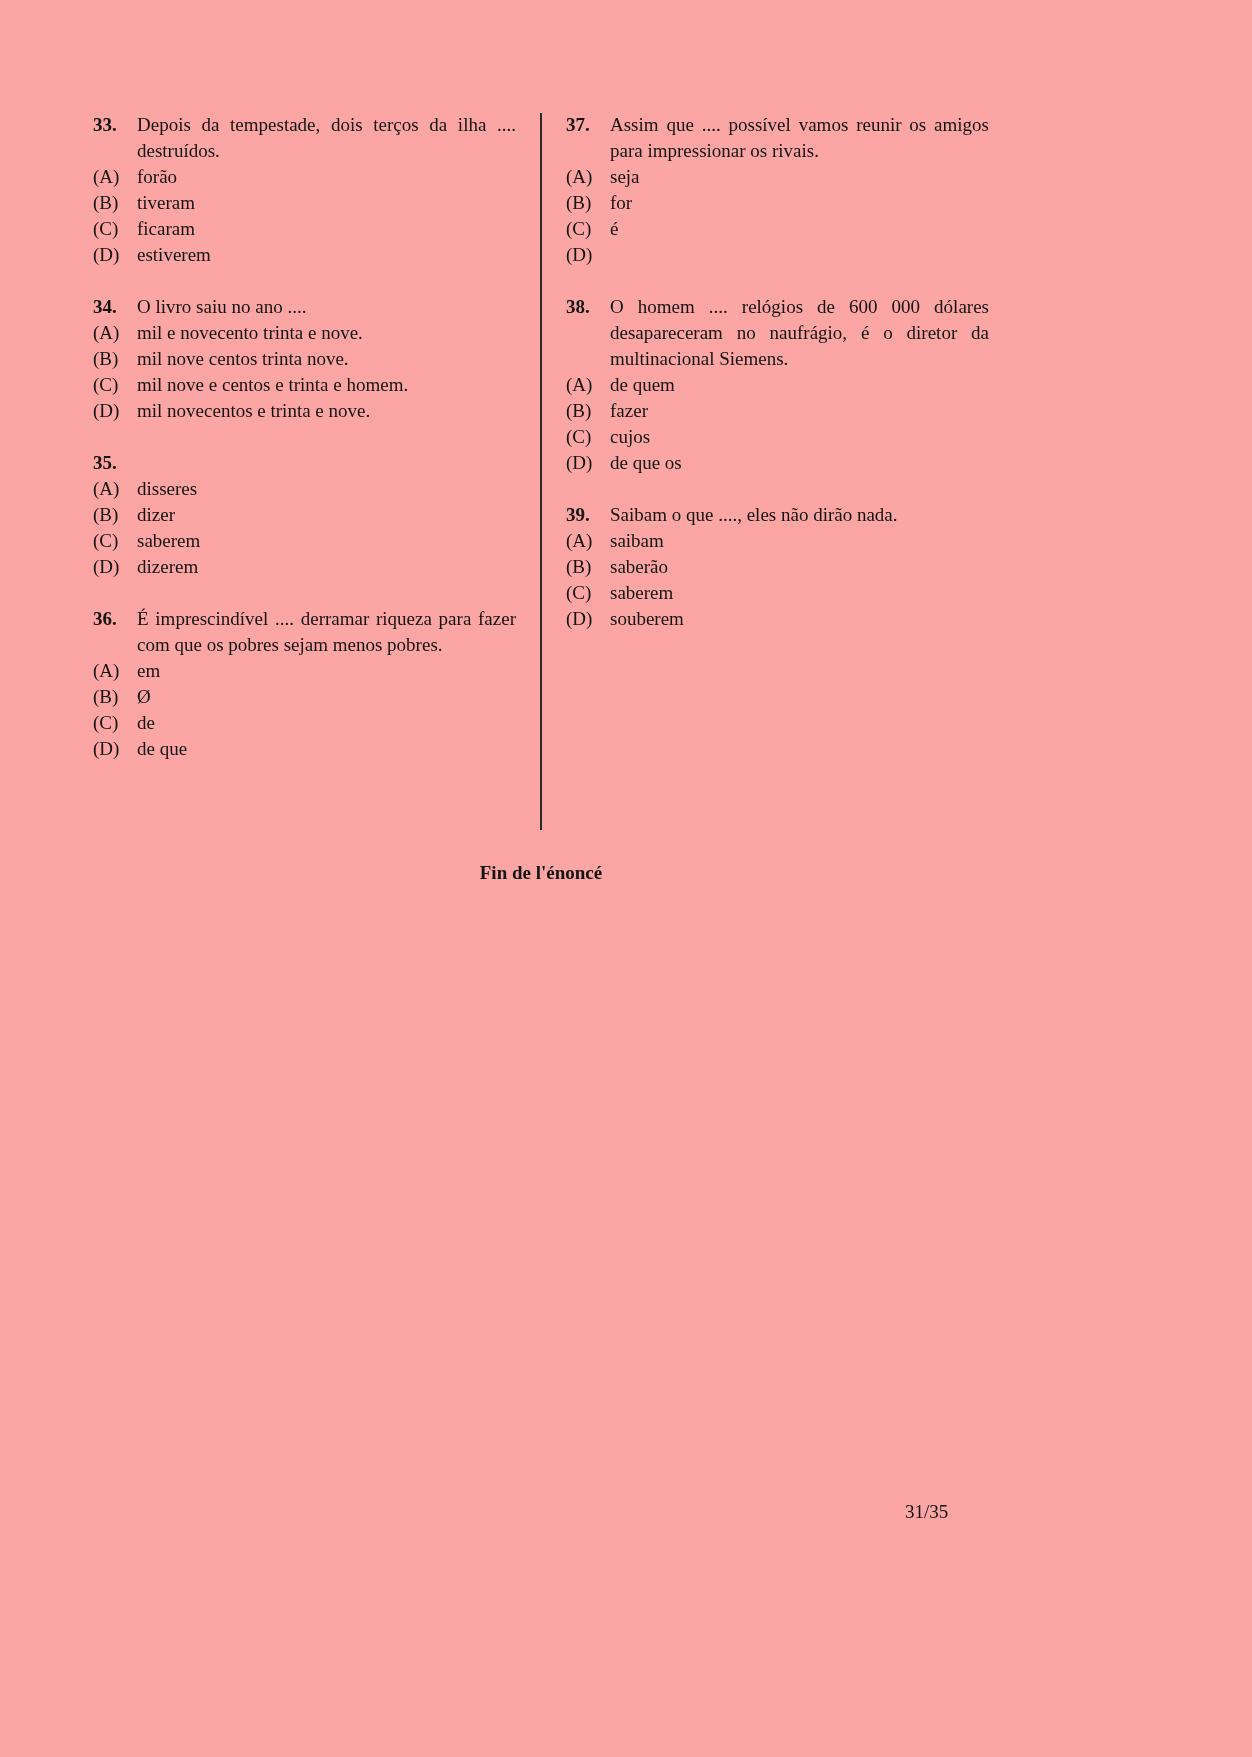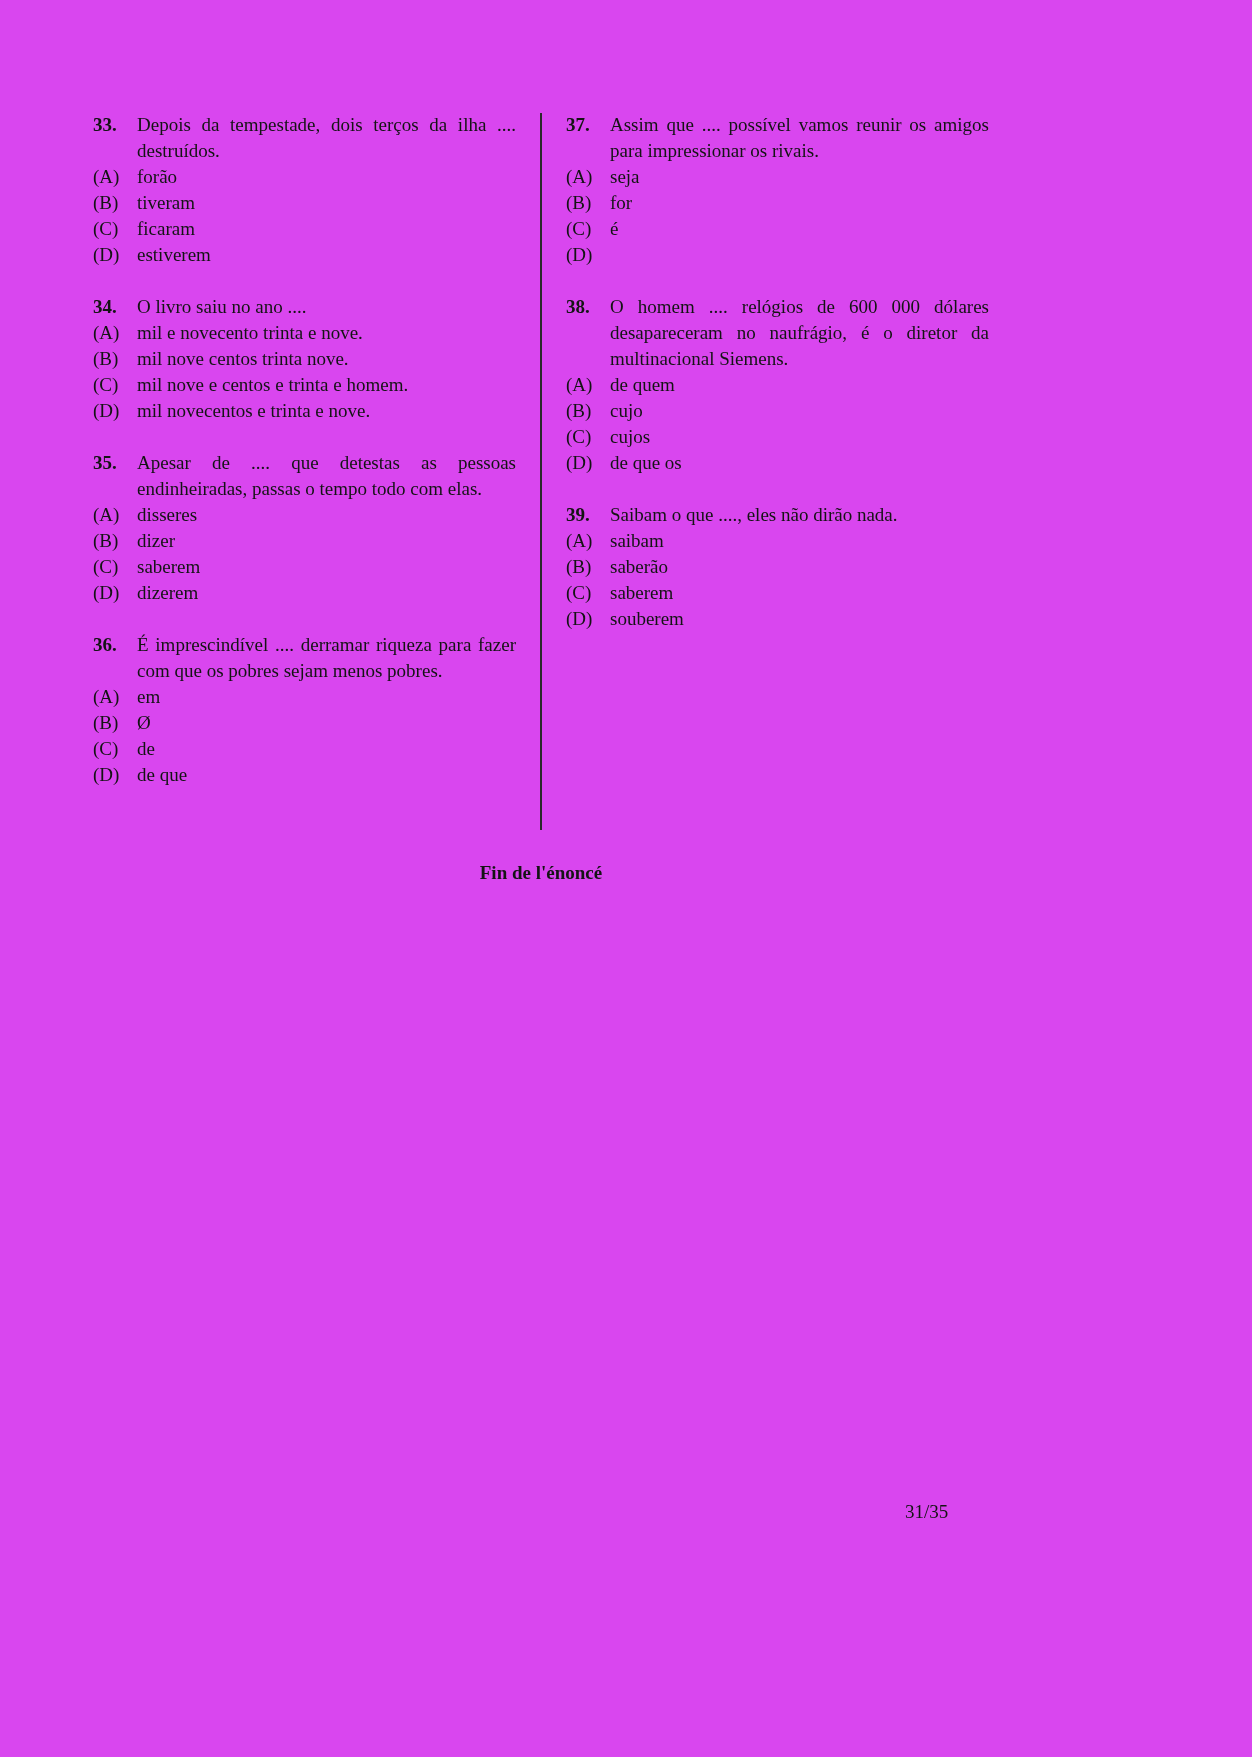--- a/index.html
+++ b/index.html
@@ -4,21 +4,21 @@
 <style>
   html, body {
     margin: 0;
     padding: 0;
     background: #e8e8e8;
   }
   .page {
     position: relative;
     width: 1252px;
     height: 1757px;
-    background: #d946ef;
+    background: #fca5a5;
     font-family: "Liberation Serif", "DejaVu Serif", serif;
     color: #141414;
     font-size: 19px;
     line-height: 26px;
     overflow: hidden;
   }
   .content {
     position: absolute;
     top: 112px;
     left: 93px;
@@ -118,21 +118,20 @@
             <span class="opt-text">mil nove e centos e trinta e homem.</span>
           </div>
           <div class="row option">
             <span class="opt-letter">(D)</span>
             <span class="opt-text">mil novecentos e trinta e nove.</span>
           </div>
         </div>
         <div class="question">
           <div class="row">
             <span class="q-num">35.</span>
-            <div class="q-body">Apesar de .... que detestas as pessoas endinheiradas, passas o tempo todo com elas.</div>
           </div>
           <div class="row option">
             <span class="opt-letter">(A)</span>
             <span class="opt-text">disseres</span>
           </div>
           <div class="row option">
             <span class="opt-letter">(B)</span>
             <span class="opt-text">dizer</span>
           </div>
           <div class="row option">
@@ -193,21 +192,21 @@
           <div class="row">
             <span class="q-num">38.</span>
             <div class="q-body">O homem .... relógios de 600 000 dólares desapareceram no naufrágio, é o diretor da multinacional Siemens.</div>
           </div>
           <div class="row option">
             <span class="opt-letter">(A)</span>
             <span class="opt-text">de quem</span>
           </div>
           <div class="row option">
             <span class="opt-letter">(B)</span>
-            <span class="opt-text">cujo</span>
+            <span class="opt-text">fazer</span>
           </div>
           <div class="row option">
             <span class="opt-letter">(C)</span>
             <span class="opt-text">cujos</span>
           </div>
           <div class="row option">
             <span class="opt-letter">(D)</span>
             <span class="opt-text">de que os</span>
           </div>
         </div>

